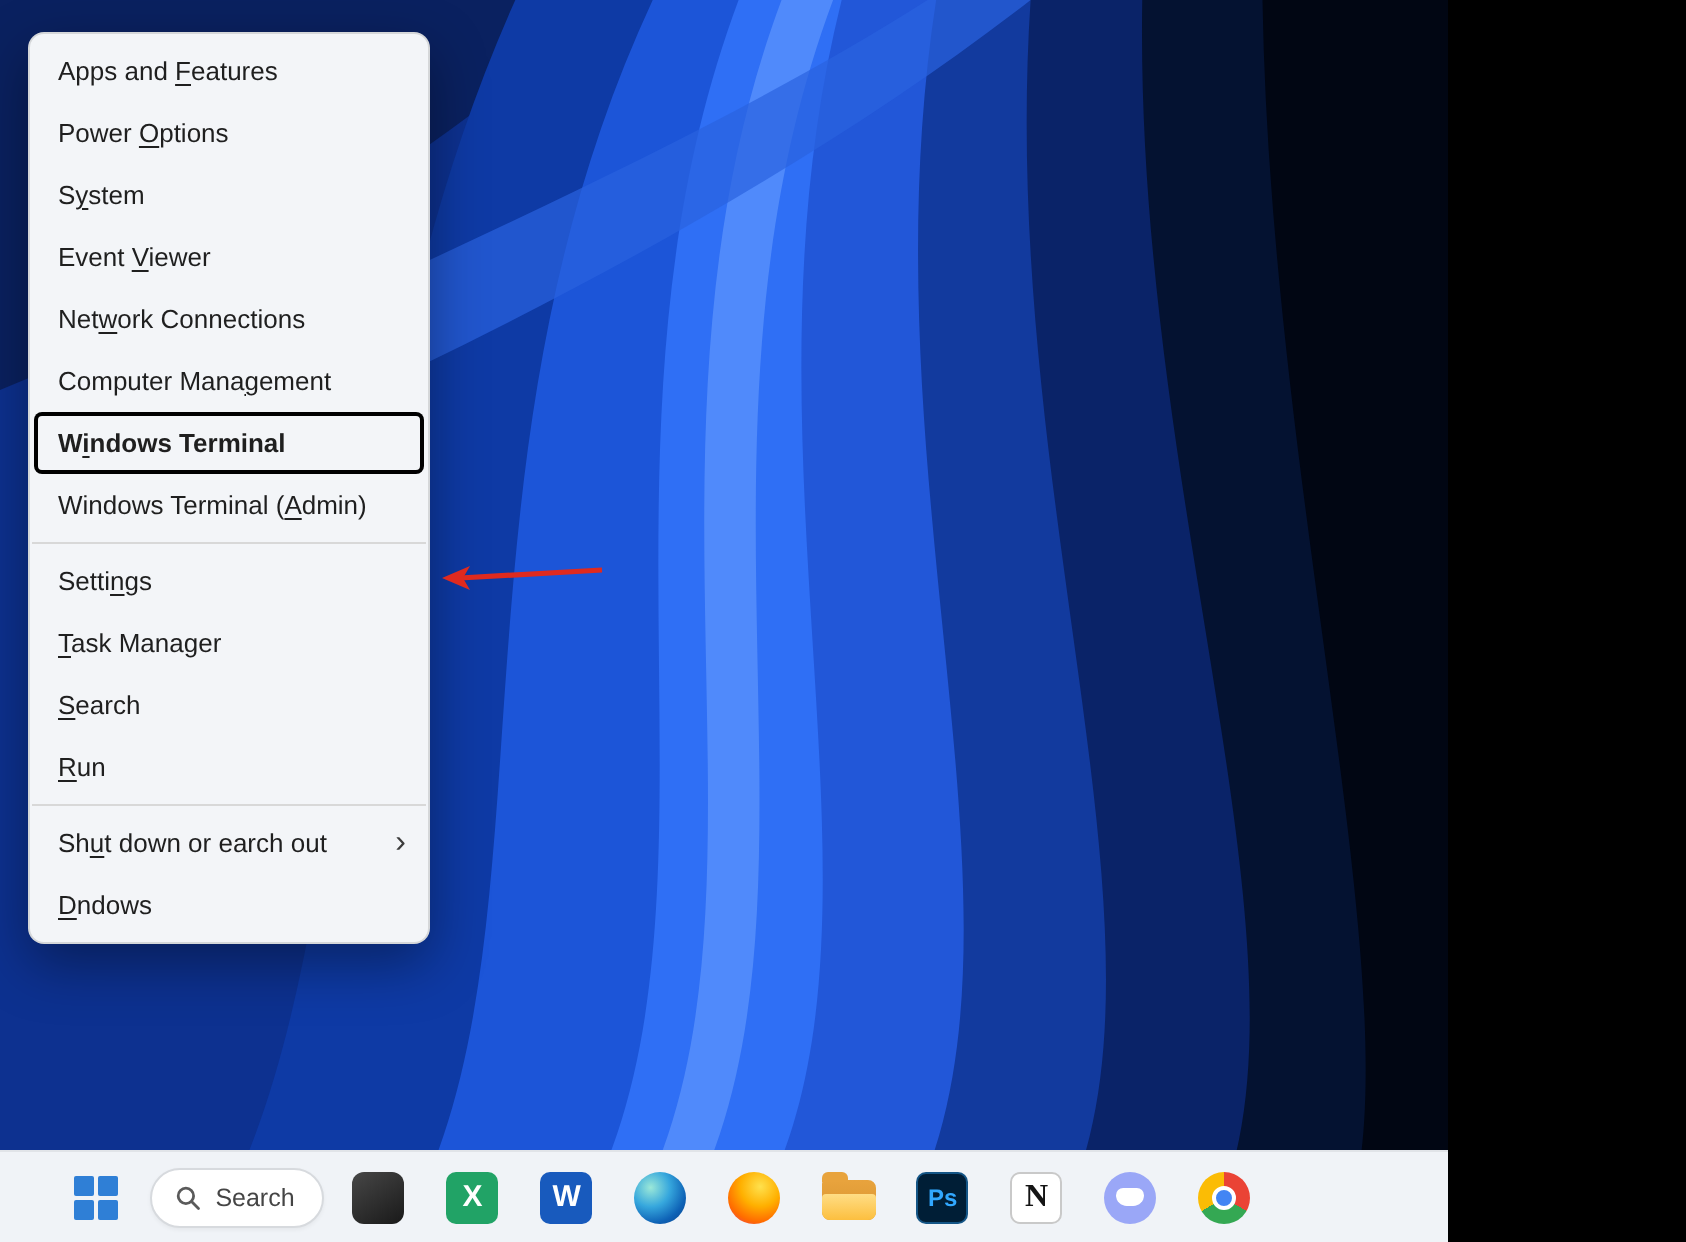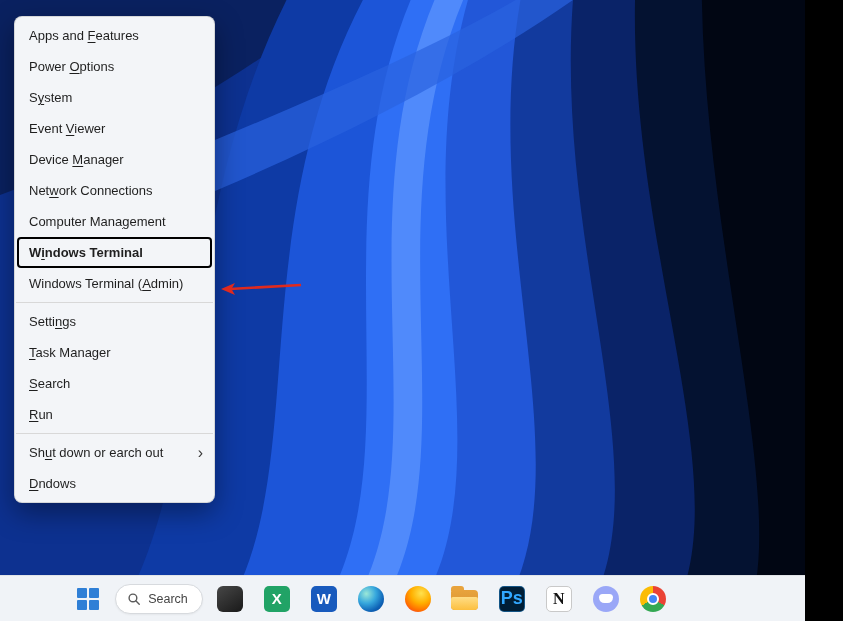--- a/index.html
+++ b/index.html
@@ -1,19 +1,19 @@
 <!DOCTYPE html>
 <html style="--accent-red: #df2a1f; --menu-bg: #f3f5f8; --menu-text: #1f1f1f; --separator: #d8d8d8; --focus-ring: #000000; --taskbar-bg: #f0f3f7; --start-blue: #2f7fd6; --excel-green: #21a366; --word-blue: #185abd; --ps-navy: #001e36; --ps-blue: #31a8ff; --notion-bg: #ffffff; --notion-text: #141414; --discord-purple: #9aa7f7; --chrome-red: #ea4335; --chrome-green: #34a853; --chrome-yellow: #fbbc05; --chrome-blue: #4285f4;"><head>
 <meta charset="utf-8">
 <style>
   * { box-sizing: border-box; margin: 0; padding: 0; }
   html, body { width: 843px; height: 621px; overflow: hidden; }
   body { font-family: "Liberation Sans", sans-serif; background: #000; }
 
-  .screen { position: relative; width: 805px; height: 621px; overflow: hidden; }
+  .screen { position: relative; width: 724px; height: 621px; overflow: hidden; }
 
   .wallpaper { position: absolute; inset: 0; width: 100%; height: 100%; display: block; }
 
   
   .winx-menu {
     position: absolute; left: 14px; top: 16px; width: 201px;
     background: var(--menu-bg); border: 1px solid rgba(0,0,0,.12);
     border-radius: 8px; box-shadow: 0 10px 28px rgba(0,0,0,.38);
     padding: 3px 0; z-index: 5;
   }
@@ -49,21 +49,21 @@
     height: 30px; display: flex; align-items: center; gap: 7px;
     padding: 0 14px 0 11px; background: #fff; border: 1px solid #d7dade;
     border-radius: 16px; font-size: 12.5px; color: #454545; cursor: pointer;
     box-shadow: 0 1px 2px rgba(0,0,0,.05); user-select: none;
   }
 
   .icon26 { width: 26px; height: 26px; }
   .sq { border-radius: 5px; display: flex; align-items: center; justify-content: center; font-weight: 700; color: #fff; }
   .excel { background: var(--excel-green); font-size: 15px; }
   .word { background: var(--word-blue); font-size: 15px; }
-  .ps { background: var(--ps-navy); color: var(--ps-blue); font-size: 18px; border: 1px solid rgba(49,168,255,.4); }
+  .ps { background: var(--ps-navy); color: var(--ps-blue); font-size: 12px; border: 1px solid rgba(49,168,255,.4); }
   .notion { background: var(--notion-bg); color: var(--notion-text); border: 1px solid #c9c9c9; font-family: "Liberation Serif", serif; font-size: 16px; }
   .darkapp { background: linear-gradient(145deg, #474747, #191919); border-radius: 6px; }
 
   .edge { border-radius: 50%; background: radial-gradient(circle at 32% 30%, #9be8d8 0%, #36a7dd 38%, #0e62b6 70%, #0a3f86 100%); }
   .firefox { border-radius: 50%; background: radial-gradient(circle at 62% 28%, #ffe14d 0%, #ffb000 40%, #ff6a00 72%, #e22e86 100%); }
 
   .folder { width: 27px; height: 20px; position: relative; margin-top: 3px;
     background: linear-gradient(#e8a33d, #d99531); border-radius: 2px 4px 4px 4px; }
   .folder::before { content: ""; position: absolute; top: -4px; left: 0; width: 13px; height: 5px;
     background: #e8a33d; border-radius: 3px 3px 0 0; }
@@ -109,23 +109,20 @@
     </div>
 
     <div class="menu-item">
       <span><span>S</span><span class="mn">y</span><span>stem</span></span>
     </div>
 
     <div class="menu-item">
       <span><span>Event </span><span class="mn">V</span><span>iewer</span></span>
     </div>
 
-    <div class="menu-item">
-      <span><span>Device </span><span class="mn">M</span><span>anager</span></span>
-    </div>
 
     <div class="menu-item">
       <span><span>Net</span><span class="mn">w</span><span>ork Connections</span></span>
     </div>
 
 
     <div class="menu-item">
       <span><span>Computer Mana</span><span class="mn">g</span><span>ement</span></span>
     </div>
 

